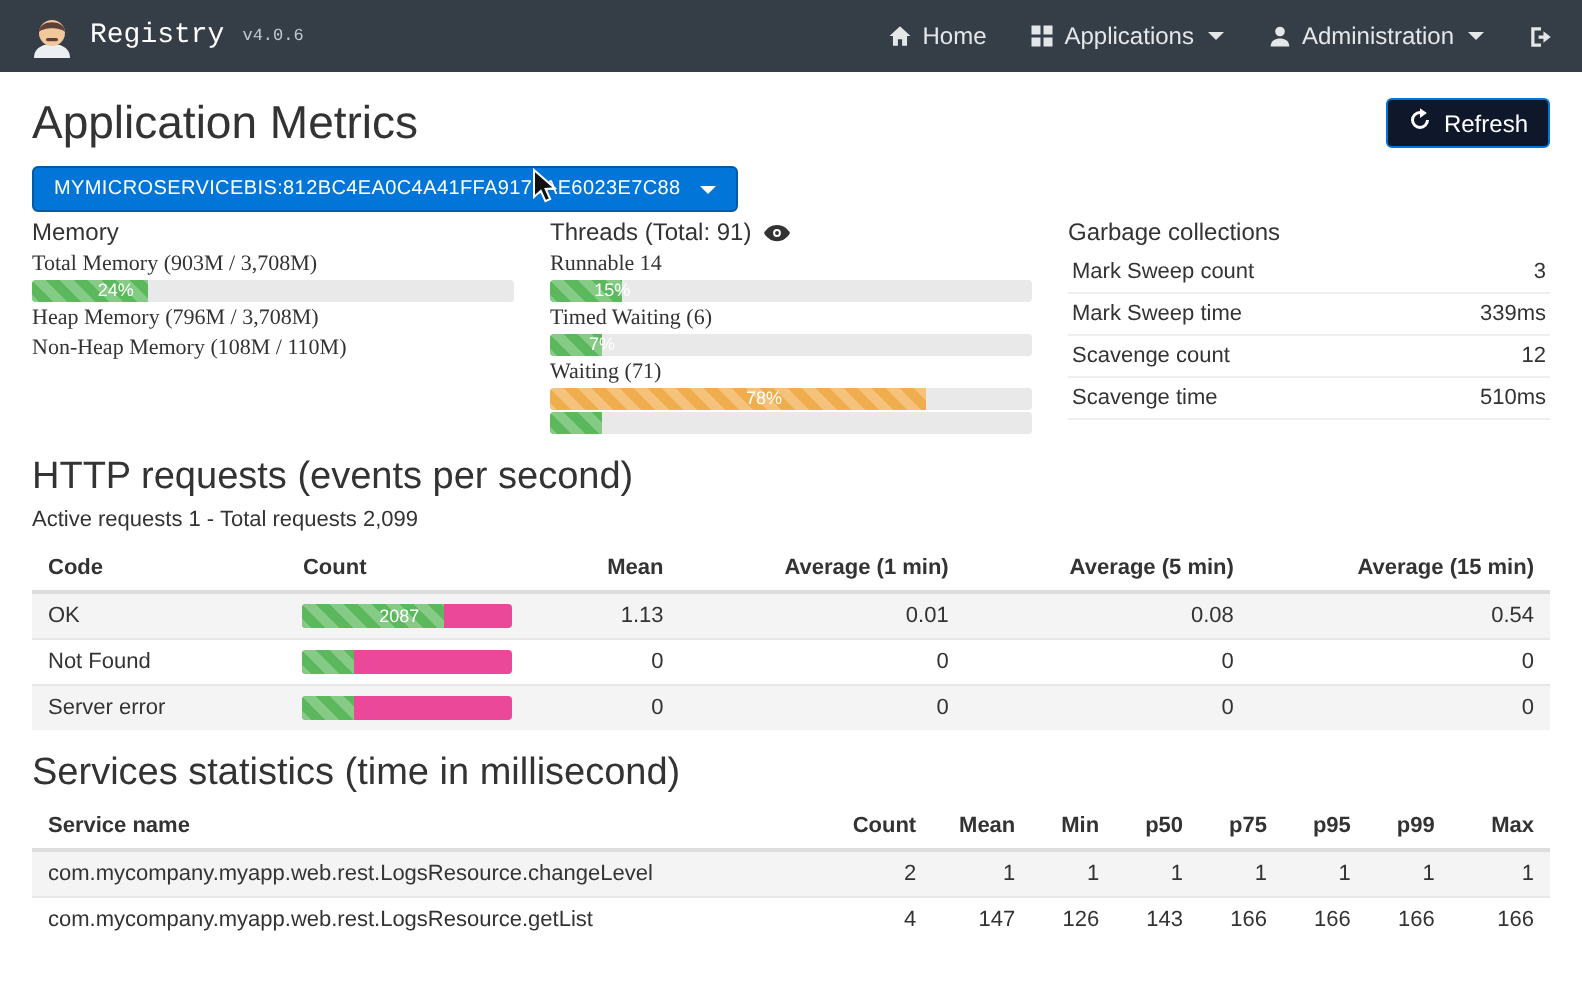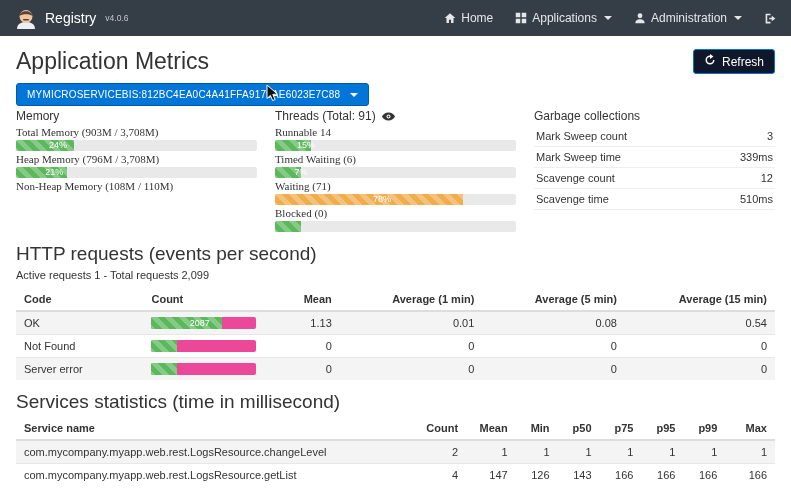--- a/index.html
+++ b/index.html
@@ -4,21 +4,21 @@
 <style>
   * { box-sizing: border-box; margin: 0; padding: 0; }
   html,body { width: 791px; height: 500px; }
   body {
     font-family: "Liberation Sans", sans-serif;
     background: #fff; color: #333;
     position: relative; overflow: hidden;
   }
   
   .navbar { height: 36px; background: #353d47; display: flex; align-items: center; padding: 0 14px; }
-  .brand { display: flex; align-items: center; gap: 7px; color: #fff; cursor: pointer; }
+  .brand { display: flex; align-items: center; gap: 7px; color: #fff; cursor: pointer; font-family: Liberation Mono, monospace; }
   .brand-name { font-size: 14px; }
   .brand-version { font-size: 8.5px; color: #c3c9cf; margin-left: 2px; }
   .logo svg { display: block; }
   .nav-items { margin-left: auto; display: flex; align-items: center; gap: 22px; }
   .nav-item { display: flex; align-items: center; gap: 5px; color: #e4e7ea; font-size: 12px; cursor: pointer; }
   .nav-item svg { display: block; }
   .caret { width: 0; height: 0; border-left: 4px solid transparent; border-right: 4px solid transparent; border-top: 4px solid currentColor; margin-left: 2px; }
   
   .content { padding: 0 16px; }
   .page-header { display: flex; justify-content: space-between; align-items: center; margin-top: 12px; }
@@ -158,25 +158,20 @@
       <div class="col-heading">Memory</div>
 
       <div class="metric-label">Total Memory (903M / 3,708M)</div>
       <div class="progress">
         <div class="progress-bar green striped" style="width: 24%;">
             <span>24%</span>
           </div>
       </div>
 
       <div class="metric-label">Heap Memory (796M / 3,708M)</div>
-      <div class="progress">
-        <div class="progress-bar green striped" style="width: 21%;">
-            <span>21%</span>
-          </div>
-      </div>
 
       <div class="metric-label">Non-Heap Memory (108M / 110M)</div>
     </div>
 
     <div class="col">
       <div class="col-heading">
         <span>Threads (Total: 91)</span>
         <span class="eye">
           <svg width="13" height="9" viewBox="0 0 16 10">
             <path d="M8 0 C4 0 1.3 2.5 0 5 C1.3 7.5 4 10 8 10 C12 10 14.7 7.5 16 5 C14.7 2.5 12 0 8 0 Z" fill="#333"></path>
@@ -200,21 +195,20 @@
           </div>
       </div>
 
       <div class="metric-label">Waiting (71)</div>
       <div class="progress">
         <div class="progress-bar orange striped" style="width: 78%;">
             <span>78%</span>
           </div>
       </div>
 
-      <div class="metric-label">Blocked (0)</div>
       <div class="progress">
         <div class="progress-bar green striped" style="width: 0%;">
             <span></span>
           </div>
       </div>
     </div>
 
     <div class="col">
       <div class="col-heading">Garbage collections</div>
       <div class="gc-row">

